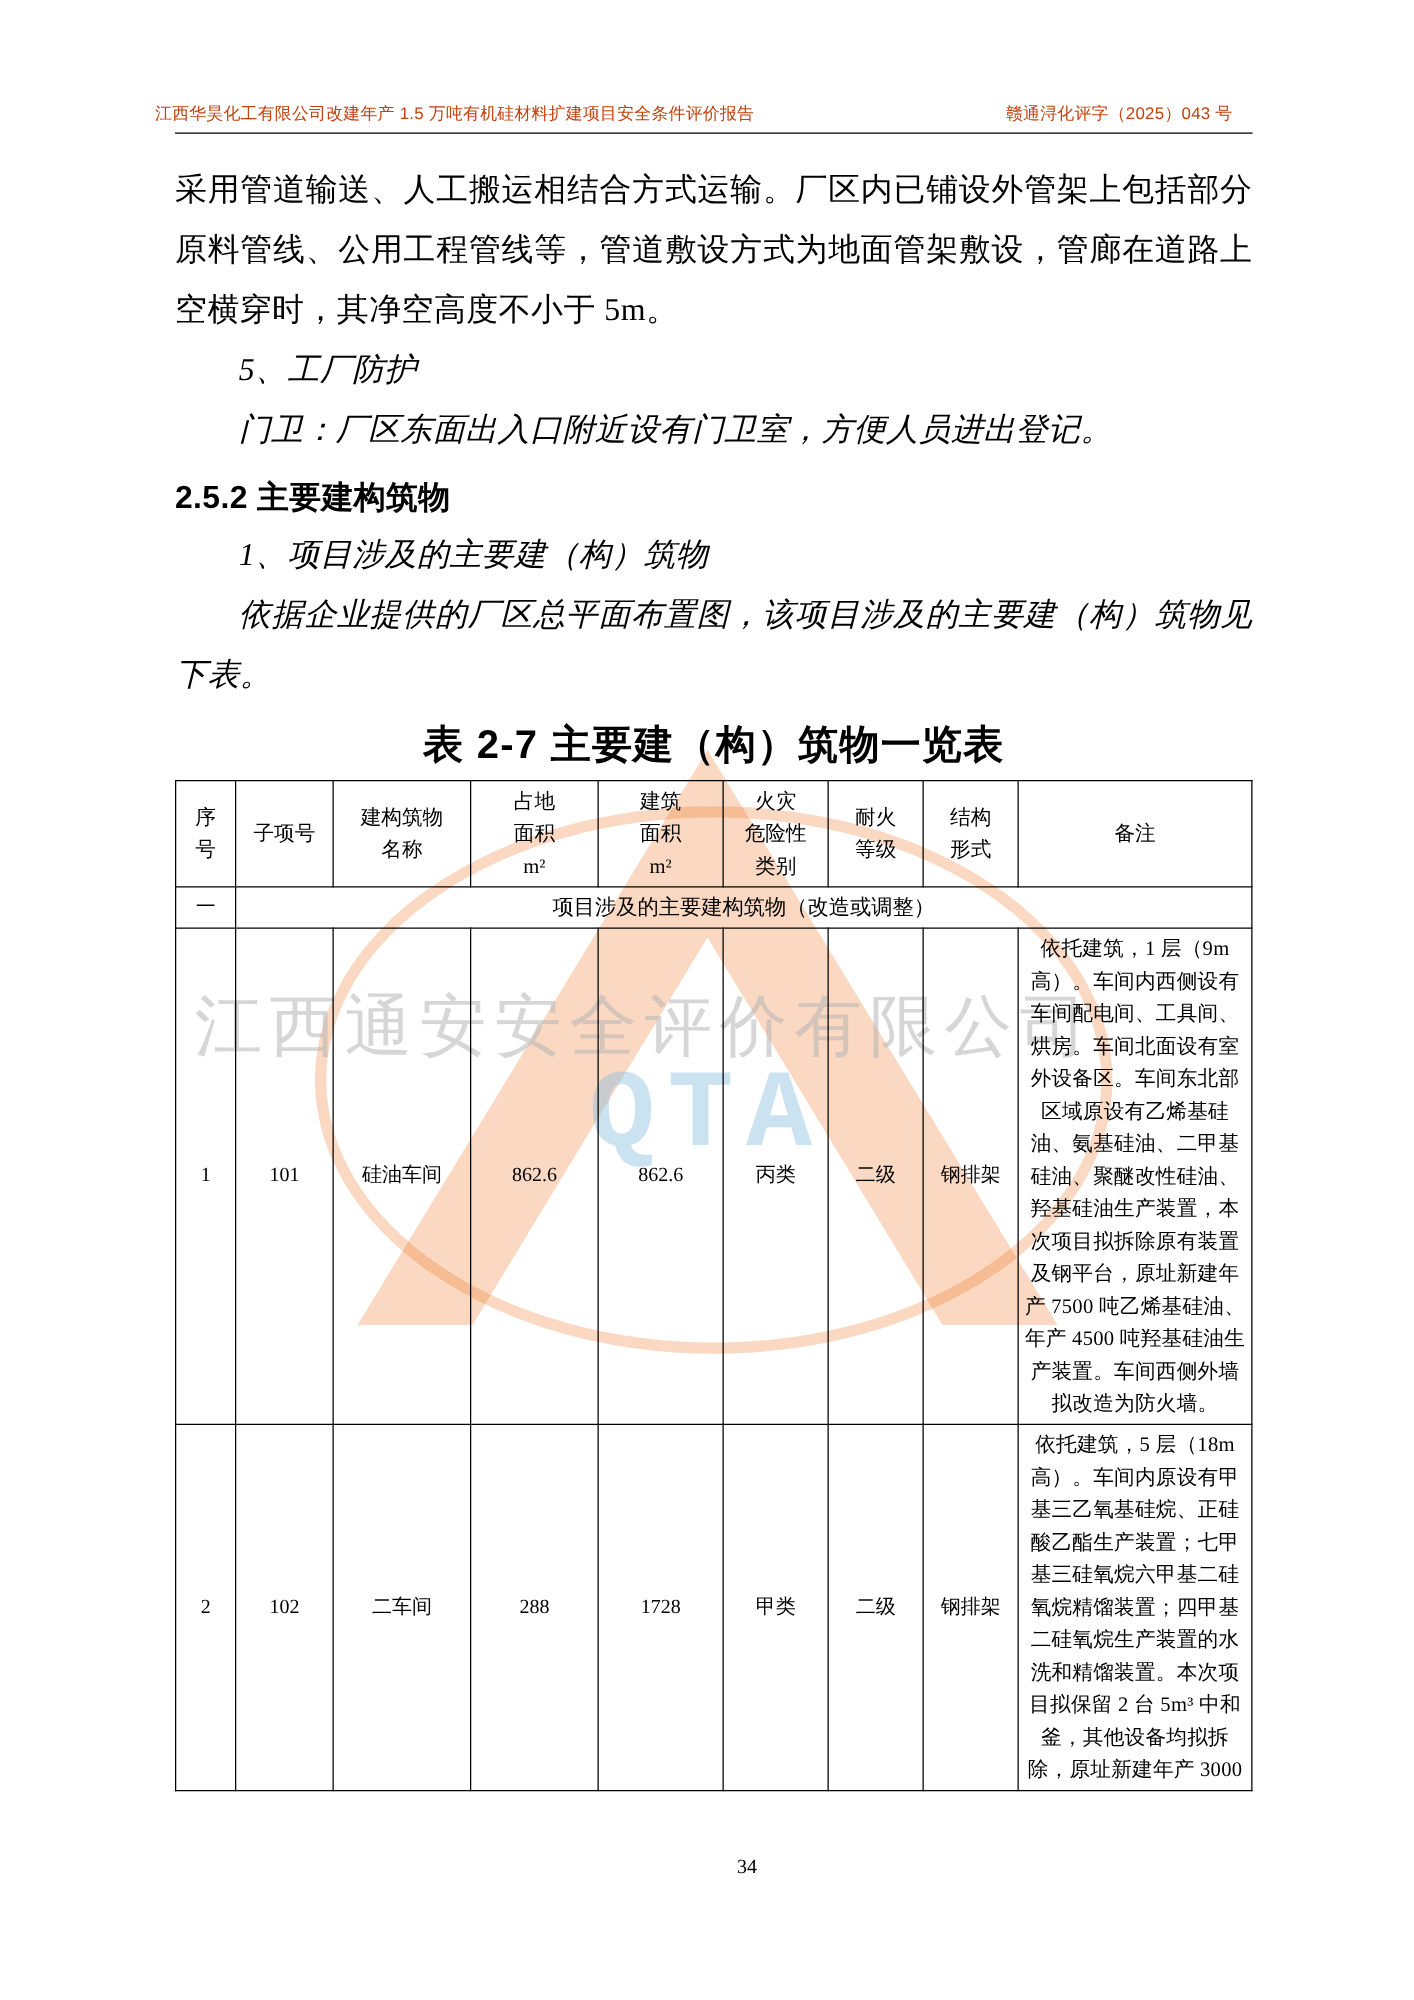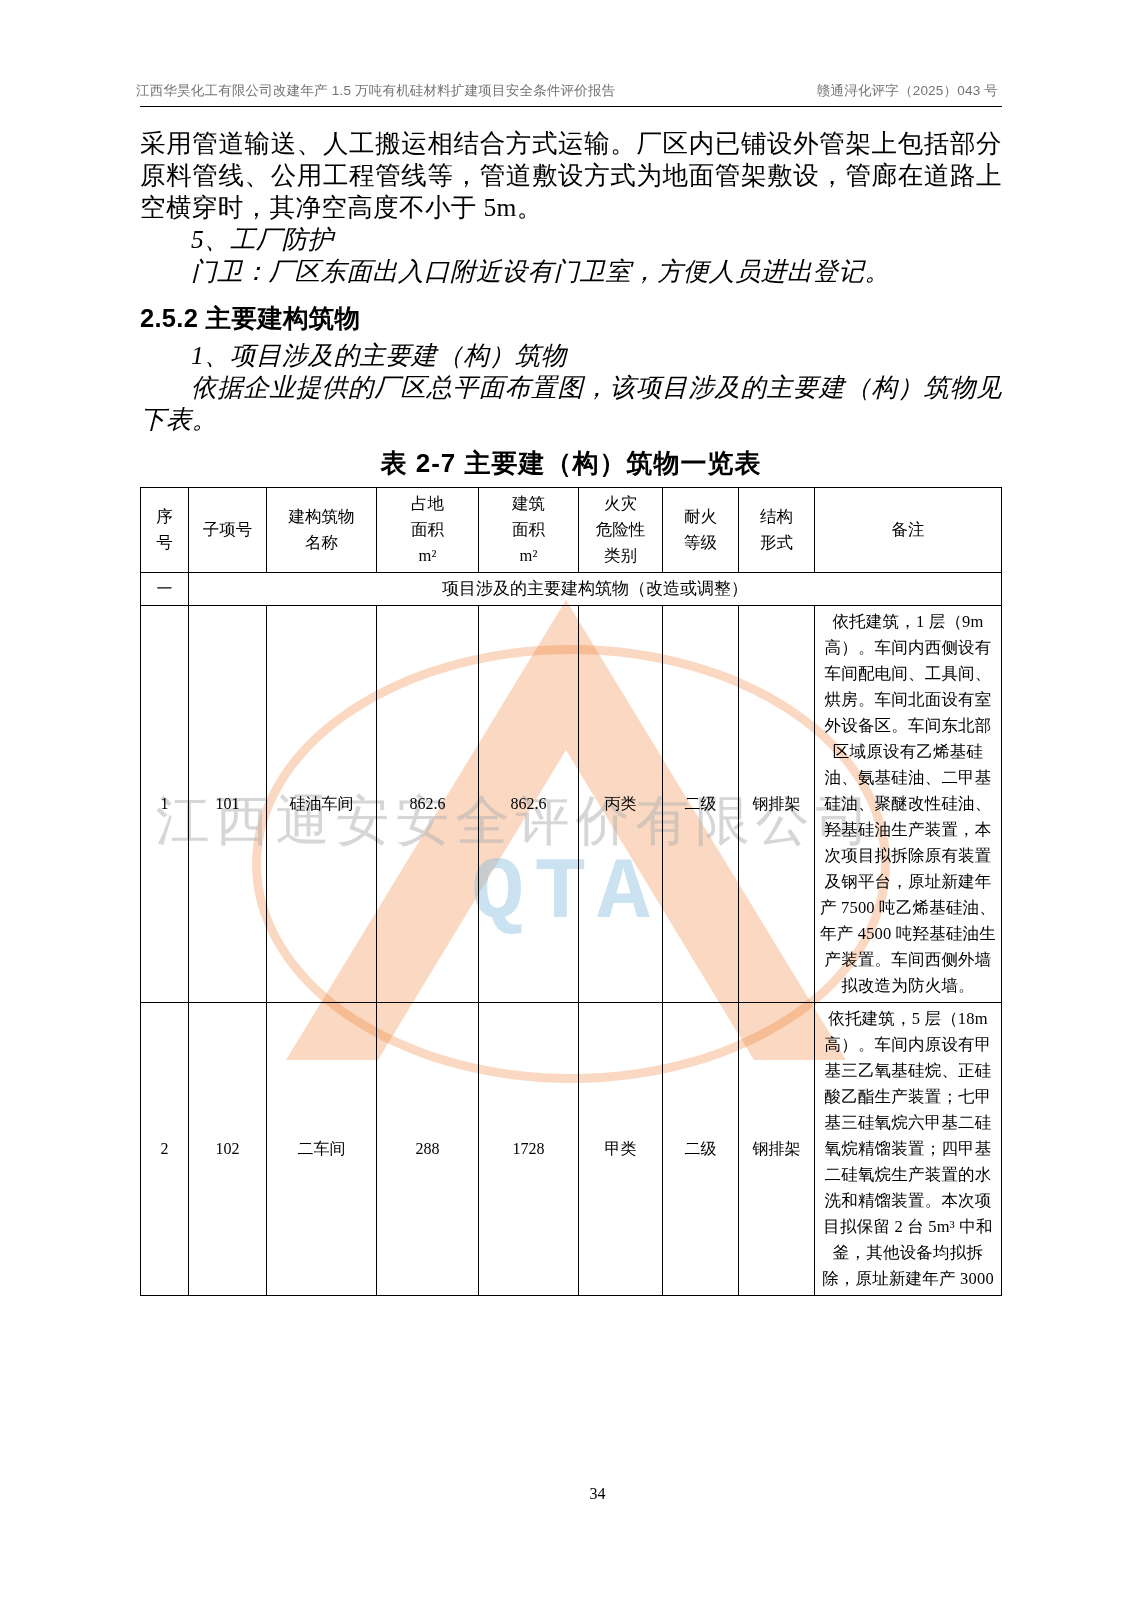--- a/index.html
+++ b/index.html
@@ -85,29 +85,29 @@
     font-size: 88px;
     line-height: 78px;
     color: rgba(140, 190, 225, 0.45);
     font-weight: bold;
     letter-spacing: 10px;
   }
 
   
   .doc-header {
     position: absolute;
-    left: 136px;
+    left: 124px;
     top: 82px;
     width: 862px;
     display: flex;
     justify-content: space-between;
     align-items: baseline;
     font-family: "Liberation Sans", sans-serif;
     font-size: 13.5px;
-    color: #737373;
+    color: #c2410c;
     z-index: 10;
   }
   .doc-header .hdr-left { letter-spacing: 0.2px; }
   .doc-header .hdr-right { letter-spacing: 0.2px; }
   .hdr-rule {
     position: absolute;
     left: 140px;
     top: 106px;
     width: 862px;
     height: 1px;
@@ -119,37 +119,37 @@
   .content {
     position: absolute;
     left: 140px;
     top: 128px;
     width: 862px;
     z-index: 8;
   }
   p.para {
     margin: 0;
     font-size: 25.5px;
-    line-height: 32px;
+    line-height: 48px;
     text-align: justify;
     letter-spacing: 0.4px;
   }
   p.indent { text-indent: 51px; font-style: italic; }
   h3.sec {
     margin: 8px 0 0 0;
     font-size: 25.5px;
     line-height: 44px;
     font-weight: bold;
     font-family: "Liberation Sans", sans-serif;
     letter-spacing: 0.3px;
   }
   .table-title {
     margin: 10px 0 6px 0;
     text-align: center;
-    font-size: 26px;
+    font-size: 32px;
     font-weight: bold;
     font-family: "Liberation Sans", sans-serif;
     letter-spacing: 1px;
   }
 
   
   table.main-table {
     border-collapse: collapse;
     width: 862px;
     table-layout: fixed;

